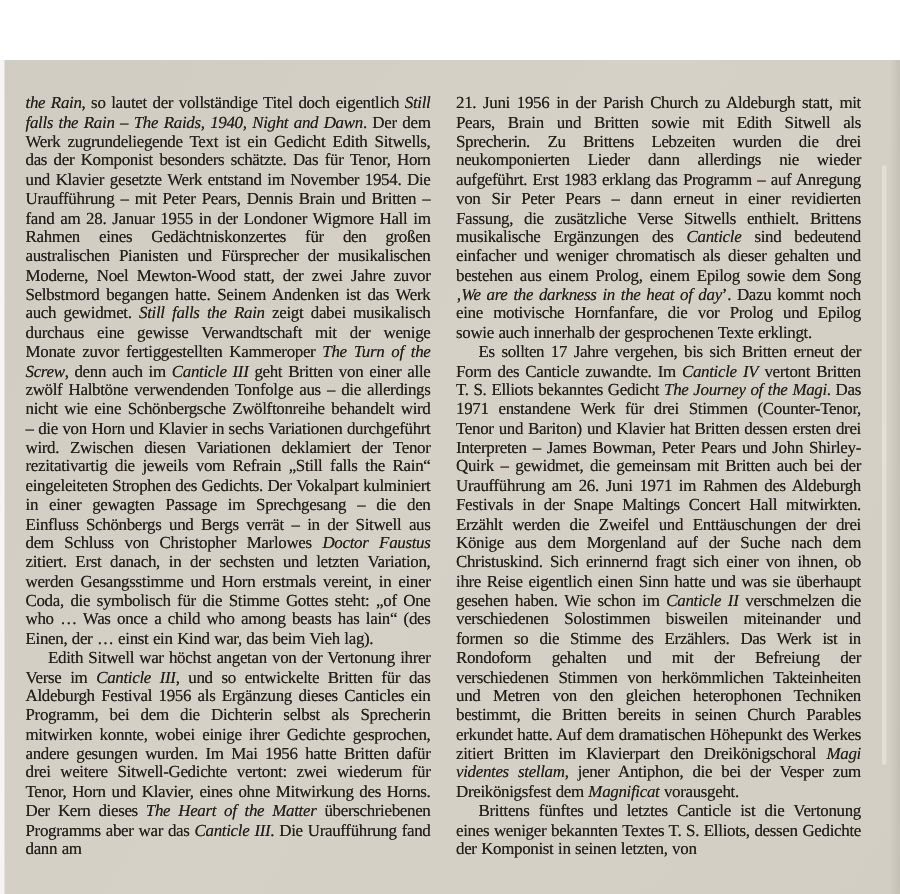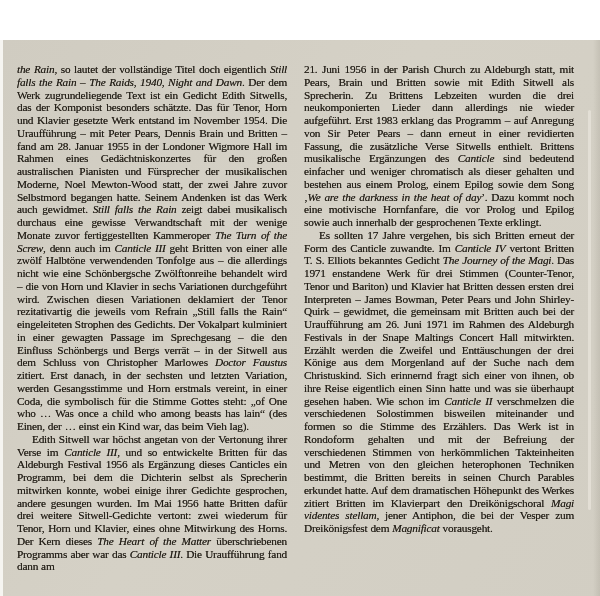--- a/index.html
+++ b/index.html
@@ -69,20 +69,21 @@
   <div class="edge-right-shade"></div>
 
   <div class="text-area">
     <div class="col">
       <p><span class="it">the Rain</span><span>, so lautet der vollständige Titel doch eigentlich </span><span class="it">Still falls the Rain – The Raids, 1940, Night and Dawn</span><span>. Der dem Werk zugrundeliegende Text ist ein Gedicht Edith Sitwells, das der Komponist besonders schätzte. Das für Tenor, Horn und Klavier gesetzte Werk entstand im November 1954. Die Uraufführung – mit Peter Pears, Dennis Brain und Britten – fand am 28. Januar 1955 in der Londoner Wigmore Hall im Rahmen eines Gedächtniskonzertes für den großen australischen Pianisten und Fürsprecher der musikalischen Moderne, Noel Mewton-Wood statt, der zwei Jahre zuvor Selbstmord begangen hatte. Seinem Andenken ist das Werk auch gewidmet. </span><span class="it">Still falls the Rain</span><span> zeigt dabei musikalisch durchaus eine gewisse Verwandtschaft mit der wenige Monate zuvor fertiggestellten Kammeroper </span><span class="it">The Turn of the Screw</span><span>, denn auch im </span><span class="it">Canticle III</span><span> geht Britten von einer alle zwölf Halbtöne verwendenden Tonfolge aus – die allerdings nicht wie eine Schönbergsche Zwölftonreihe behandelt wird – die von Horn und Klavier in sechs Variationen durchgeführt wird. Zwischen diesen Variationen deklamiert der Tenor rezitativartig die jeweils vom Refrain „Still falls the Rain“ eingeleiteten Strophen des Gedichts. Der Vokalpart kulminiert in einer gewagten Passage im Sprechgesang – die den Einfluss Schönbergs und Bergs verrät – in der Sitwell aus dem Schluss von Christopher Marlowes </span><span class="it">Doctor Faustus</span><span> zitiert. Erst danach, in der sechsten und letzten Variation, werden Gesangsstimme und Horn erstmals vereint, in einer Coda, die symbolisch für die Stimme Gottes steht: „of One who … Was once a child who among beasts has lain“ (des Einen, der … einst ein Kind war, das beim Vieh lag).</span></p>
       <p class="indent"><span>Edith Sitwell war höchst angetan von der Vertonung ihrer Verse im </span><span class="it">Canticle III</span><span>, und so entwickelte Britten für das Aldeburgh Festival 1956 als Ergänzung dieses Canticles ein Programm, bei dem die Dichterin selbst als Sprecherin mitwirken konnte, wobei einige ihrer Gedichte gesprochen, andere gesungen wurden. Im Mai 1956 hatte Britten dafür drei weitere Sitwell-Gedichte vertont: zwei wiederum für Tenor, Horn und Klavier, eines ohne Mitwirkung des Horns. Der Kern dieses </span><span class="it">The Heart of the Matter</span><span> überschriebenen Programms aber war das </span><span class="it">Canticle III</span><span>. Die Uraufführung fand dann am</span></p>
     </div>
     <div class="col">
       <p><span>21. Juni 1956 in der Parish Church zu Aldeburgh statt, mit Pears, Brain und Britten sowie mit Edith Sitwell als Sprecherin. Zu Brittens Lebzeiten wurden die drei neukomponierten Lieder dann allerdings nie wieder aufgeführt. Erst 1983 erklang das Programm – auf Anregung von Sir Peter Pears – dann erneut in einer revidierten Fassung, die zusätzliche Verse Sitwells enthielt. Brittens musikalische Ergänzungen des </span><span class="it">Canticle</span><span> sind bedeutend einfacher und weniger chromatisch als dieser gehalten und bestehen aus einem Prolog, einem Epilog sowie dem Song ‚</span><span class="it">We are the darkness in the heat of day</span><span>’. Dazu kommt noch eine motivische Hornfanfare, die vor Prolog und Epilog sowie auch innerhalb der gesprochenen Texte erklingt.</span></p>
       <p class="indent"><span>Es sollten 17 Jahre vergehen, bis sich Britten erneut der Form des Canticle zuwandte. Im </span><span class="it">Canticle IV</span><span> vertont Britten T. S. Elliots bekanntes Gedicht </span><span class="it">The Journey of the Magi</span><span>. Das 1971 enstandene Werk für drei Stimmen (Counter-Tenor, Tenor und Bariton) und Klavier hat Britten dessen ersten drei Interpreten – James Bowman, Peter Pears und John Shirley-Quirk – gewidmet, die gemeinsam mit Britten auch bei der Uraufführung am 26. Juni 1971 im Rahmen des Aldeburgh Festivals in der Snape Maltings Concert Hall mitwirkten. Erzählt werden die Zweifel und Enttäuschungen der drei Könige aus dem Morgenland auf der Suche nach dem Christuskind. Sich erinnernd fragt sich einer von ihnen, ob ihre Reise eigentlich einen Sinn hatte und was sie überhaupt gesehen haben. Wie schon im </span><span class="it">Canticle II</span><span> verschmelzen die verschiedenen Solostimmen bisweilen miteinander und formen so die Stimme des Erzählers. Das Werk ist in Rondoform gehalten und mit der Befreiung der verschiedenen Stimmen von herkömmlichen Takteinheiten und Metren von den gleichen heterophonen Techniken bestimmt, die Britten bereits in seinen Church Parables erkundet hatte. Auf dem dramatischen Höhepunkt des Werkes zitiert Britten im Klavierpart den Dreikönigschoral </span><span class="it">Magi videntes stellam</span><span>, jener Antiphon, die bei der Vesper zum Dreikönigsfest dem </span><span class="it">Magnificat</span><span> vorausgeht.</span></p>
+      <p class="indent"><span>Brittens fünftes und letztes Canticle ist die Vertonung eines weniger bekannten Textes T. S. Elliots, dessen Gedichte der Komponist in seinen letzten, von</span></p>
     </div>
   </div>
 
   <div class="footer-catalog">8.557202</div>
   <div class="footer-page">8</div>
 
   <div class="edge-bottom"></div>
 </div>
 
 </body></html>

